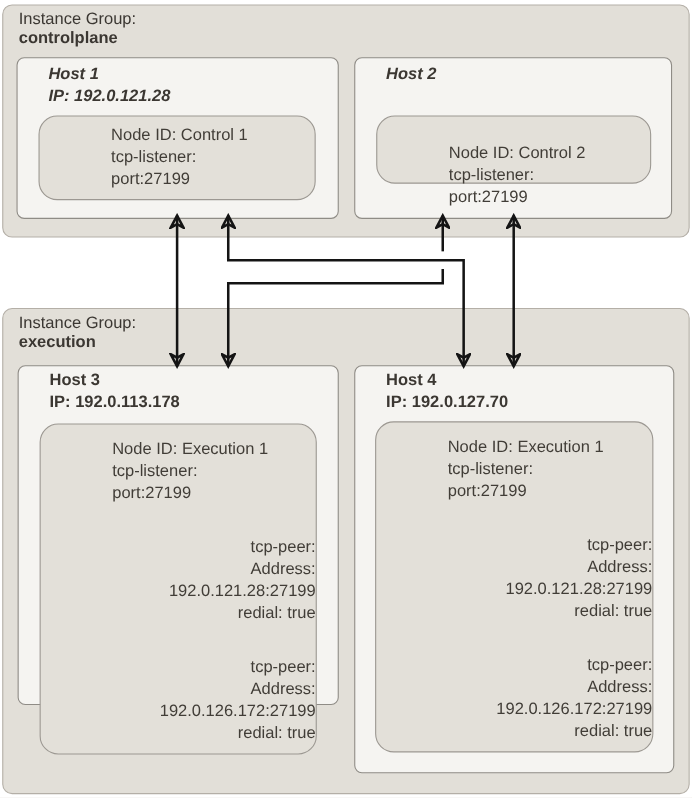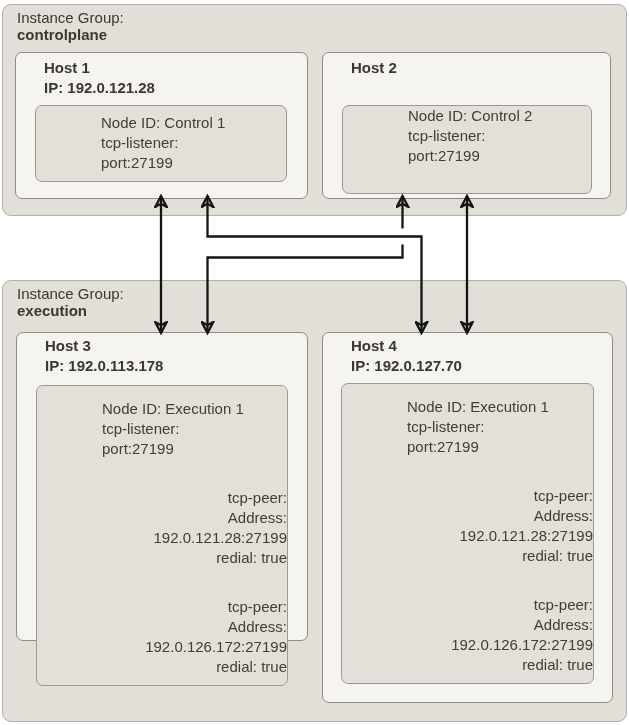--- a/index.html
+++ b/index.html
@@ -42,34 +42,34 @@
   #host1 { left: 12px;  top: 47px; width: 293px; height: 147px; }
   #host2 { left: 319px; top: 47px; width: 289px; height: 147px; }
   #host3 { left: 13px;  top: 51px; width: 292px; height: 309px; }
   #host4 { left: 319px; top: 51px; width: 291px; height: 371px; }
 
   .host-label {
     position: absolute; left: 28px;
     font-size: 15px; line-height: 20px; font-weight: 700;
     color: #3b3732; white-space: nowrap;
   }
-  #host1 .host-label, #host2 .host-label { top: 5px; }
+  #host1 .host-label, #host2 .host-label { top: 5px; font-style: italic; }
   #host3 .host-label, #host4 .host-label { top: 3px; }
 
   .node {
     position: absolute;
     background: #e3e0d9;
     border: 1px solid #9c9892;
-    border-radius: 7px;
+    border-radius: 17px;
     box-sizing: border-box;
     font-size: 15px; line-height: 20px; font-weight: 400;
     color: #413d37;
   }
   #node1 { left: 19px; top: 52px; width: 252px; height: 77px;  padding-top: 7px; }
-  #node2 { left: 19px; top: 52px; width: 250px; height: 89px;  padding-top: 0; }
+  #node2 { left: 19px; top: 52px; width: 250px; height: 62px;  padding-top: 24px; }
   #node3 { left: 19px; top: 52px; width: 252px; height: 301px; padding-top: 13px; }
   #node4 { left: 18px; top: 50px; width: 253px; height: 301px; padding-top: 13px; }
 
   .listener-block { padding-left: 65px; text-align: left; white-space: nowrap; }
   .peer-block { margin-top: 29px; text-align: right; white-space: nowrap; }
 
   #arrows {
     position: absolute; left: 0; top: 0;
     width: 629px; height: 725px;
     pointer-events: none;

